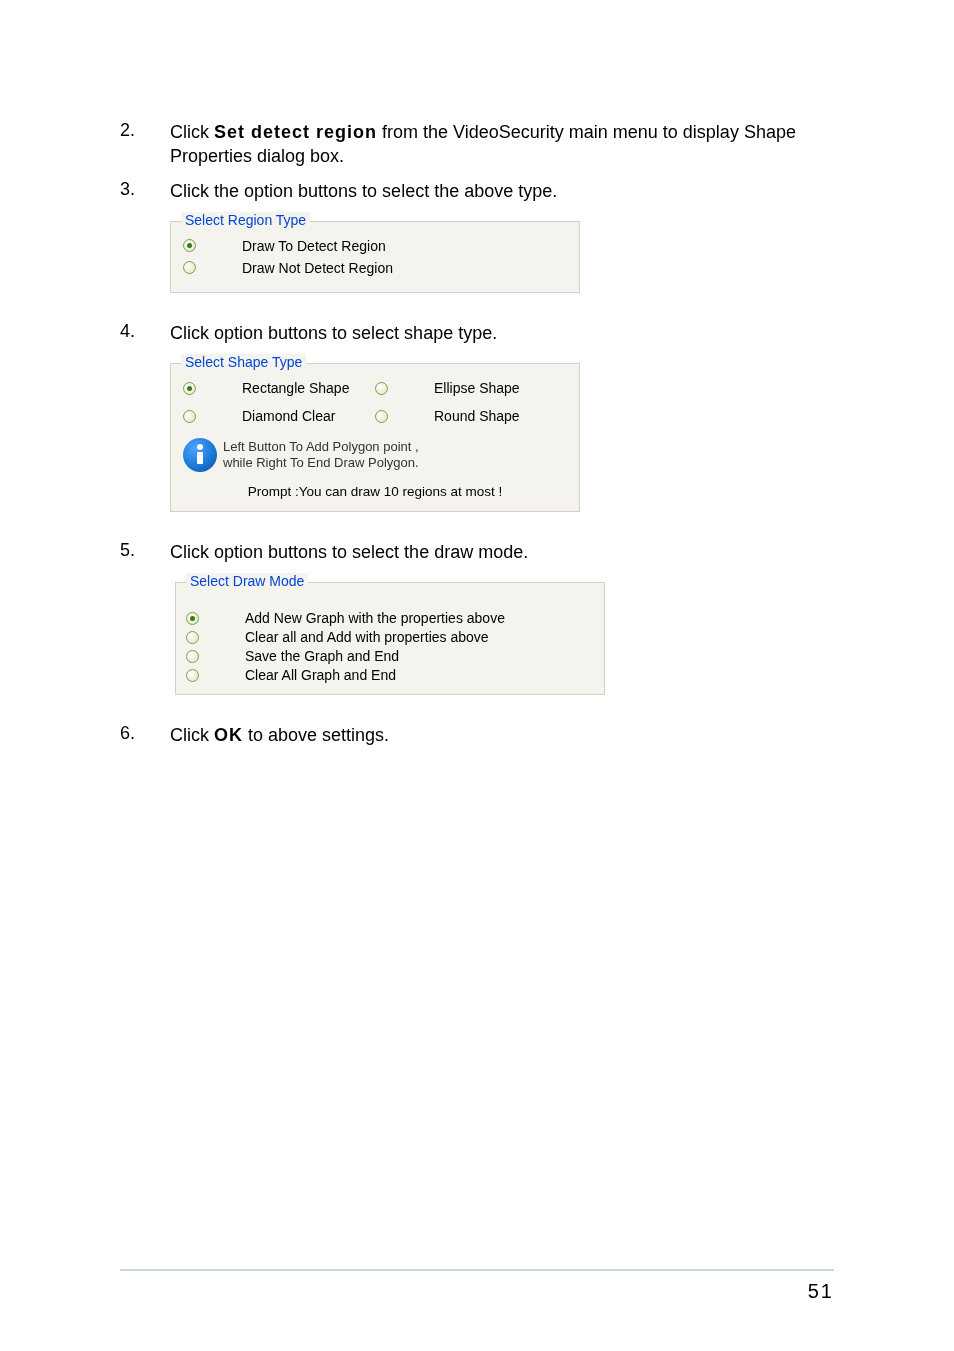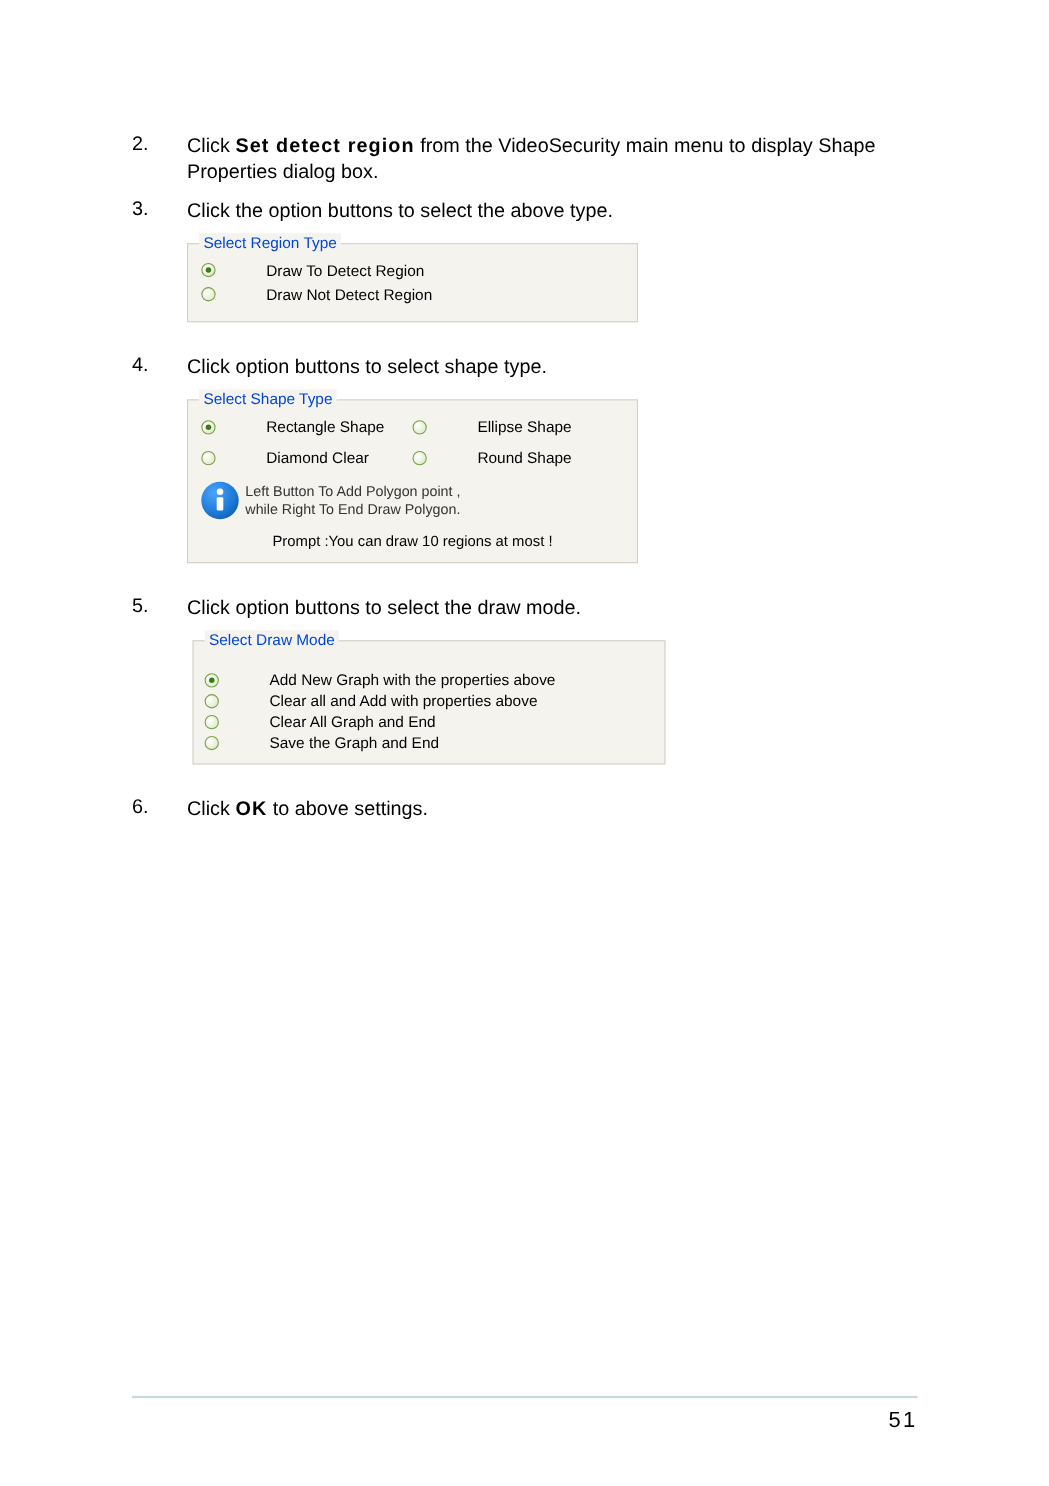--- a/index.html
+++ b/index.html
@@ -225,25 +225,25 @@
   <div class="radio-row">
     <span class="radio selected"></span>
     <span>Add New Graph with the properties above</span>
   </div>
   <div class="radio-row">
     <span class="radio"></span>
     <span>Clear all and Add with properties above</span>
   </div>
   <div class="radio-row">
     <span class="radio"></span>
+    <span>Save the Graph and End</span>
+  </div>
+  <div class="radio-row">
+    <span class="radio"></span>
     <span>Clear All Graph and End</span>
-  </div>
-  <div class="radio-row">
-    <span class="radio"></span>
-    <span>Save the Graph and End</span>
   </div>
 </div>
 
 <ol class="steps">
   <li>
     <div class="step-num">6.</div>
     <div class="step-body">
       <span>Click </span><span class="bold-ok">OK</span><span> to above settings.</span>
     </div>
   </li>

